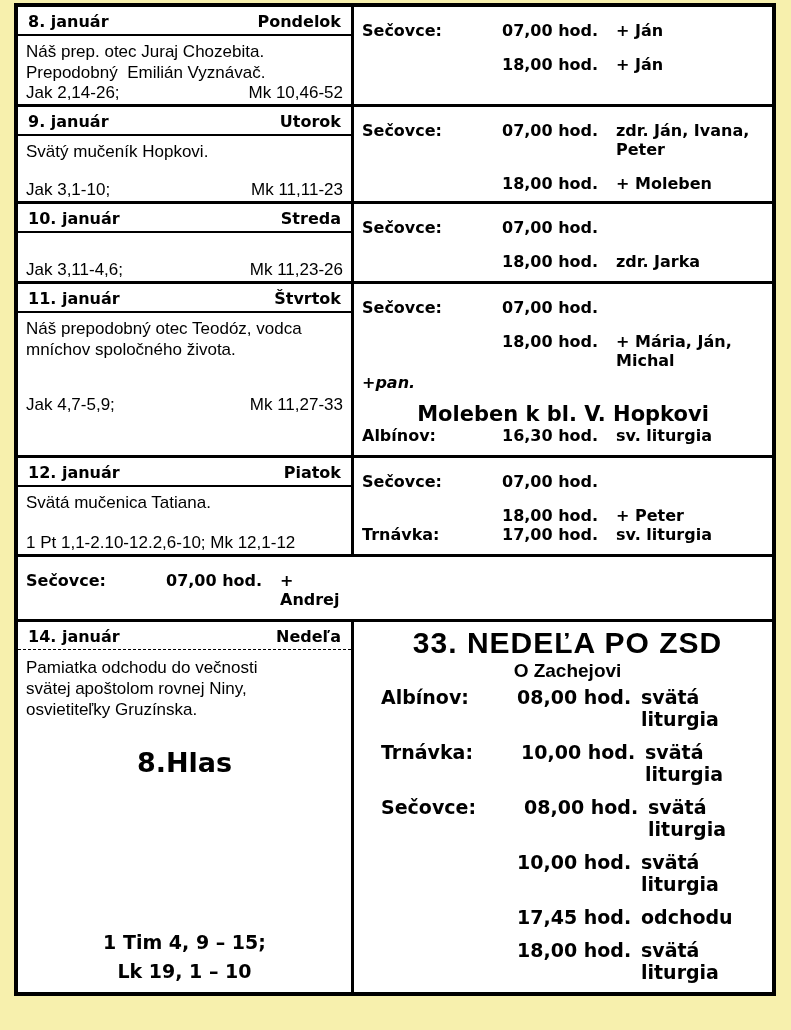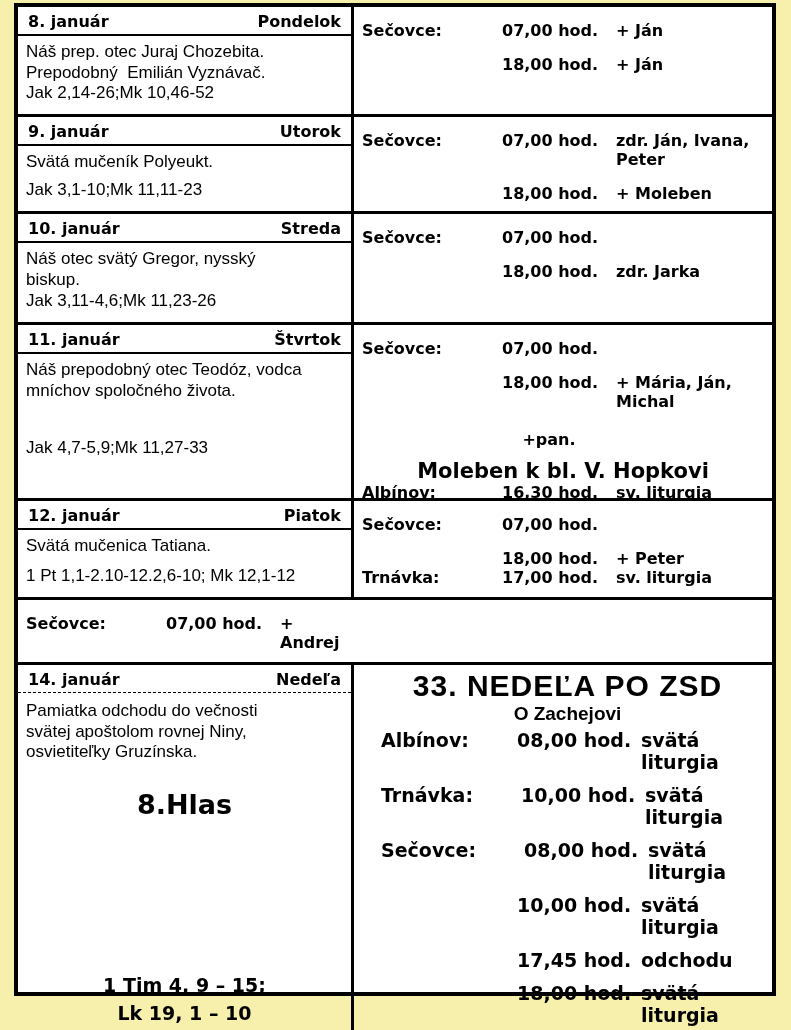--- a/index.html
+++ b/index.html
@@ -26,34 +26,34 @@
     padding:5px 10px 3px 10px;
     border-bottom:2px solid #000;
     font-family:"DejaVu Sans", sans-serif; font-weight:bold; font-size:16px;
   }
   .lhead.dashed { border-bottom:1.5px dashed #000; }
   .ldesc {
     padding:6px 8px 0 8px; font-size:17px; line-height:1.22;
     white-space:pre-wrap;
   }
   .lreads {
-    margin-top:auto; display:flex; justify-content:flex-start;
-    padding:0 8px 11px 8px; font-size:17px;
+    margin-top:auto; display:flex; justify-content:space-between;
+    padding:0 8px 1px 8px; font-size:17px;
   }
 
   .rcell { display:flex; flex-direction:column; padding:14px 8px 10px 8px; overflow:hidden;
            font-family:"DejaVu Sans", sans-serif; font-weight:bold; font-size:16px; }
   .svc { display:flex; align-items:baseline; }
   .svc + .svc { margin-top:15px; }
   .svc .place { flex:0 0 92px; }
   .svc .time  { flex:0 0 112px;margin-left:48px; }
   .svc .note  { padding-left:2px; }
   .svc.bottom { margin-top:auto; }
   .svc.centered { margin-top:auto; margin-bottom:auto; }
-  .pan-line { text-align:center; padding-right:28px; margin-top:19px; }
+  .pan-line { text-align:left; padding-right:28px; margin-top:3px;font-style:italic; }
   .moleben  { text-align:center; font-size:21px; margin-top:10px; }
 
   
   .sun-left .ldesc { padding-top:8px; }
   .hlas { text-align:center; font-family:"DejaVu Sans", sans-serif; font-weight:bold;
           font-size:27px; margin-top:26px; }
   .sun-reads { margin-top:auto; text-align:center; font-family:"DejaVu Sans", sans-serif;
                font-weight:bold; font-size:19px; padding-bottom:8px; line-height:1.5; }
   .sun-right { padding-top:4px; }
   .sun-title { text-align:center; font-family:"Liberation Sans", sans-serif;
@@ -96,21 +96,21 @@
       </div>
     </div>
   </div>
 
   <div class="row r2">
     <div class="lcell">
       <div class="lhead">
         <span>9. január</span>
         <span>Utorok</span>
       </div>
-      <div class="ldesc">Svätá mučeník Polyeukt.</div>
+      <div class="ldesc">Svätý mučeník Hopkovi.</div>
       <div class="lreads">
         <span>Jak  3,1-10;</span>
         <span>Mk 11,11-23</span>
       </div>
     </div>
     <div class="rcell">
       <div class="svc">
         <span class="place">Sečovce:</span>
         <span class="time">07,00 hod.</span>
         <span class="note">zdr. Ján, Ivana, Peter</span>
@@ -122,22 +122,20 @@
       </div>
     </div>
   </div>
 
   <div class="row r3">
     <div class="lcell">
       <div class="lhead">
         <span>10. január</span>
         <span>Streda</span>
       </div>
-      <div class="ldesc">Náš otec svätý Gregor, nysský
-biskup.</div>
       <div class="lreads">
         <span>Jak  3,11-4,6;</span>
         <span>Mk 11,23-26</span>
       </div>
     </div>
     <div class="rcell">
       <div class="svc">
         <span class="place">Sečovce:</span>
         <span class="time">07,00 hod.</span>
         <span class="note"></span>

